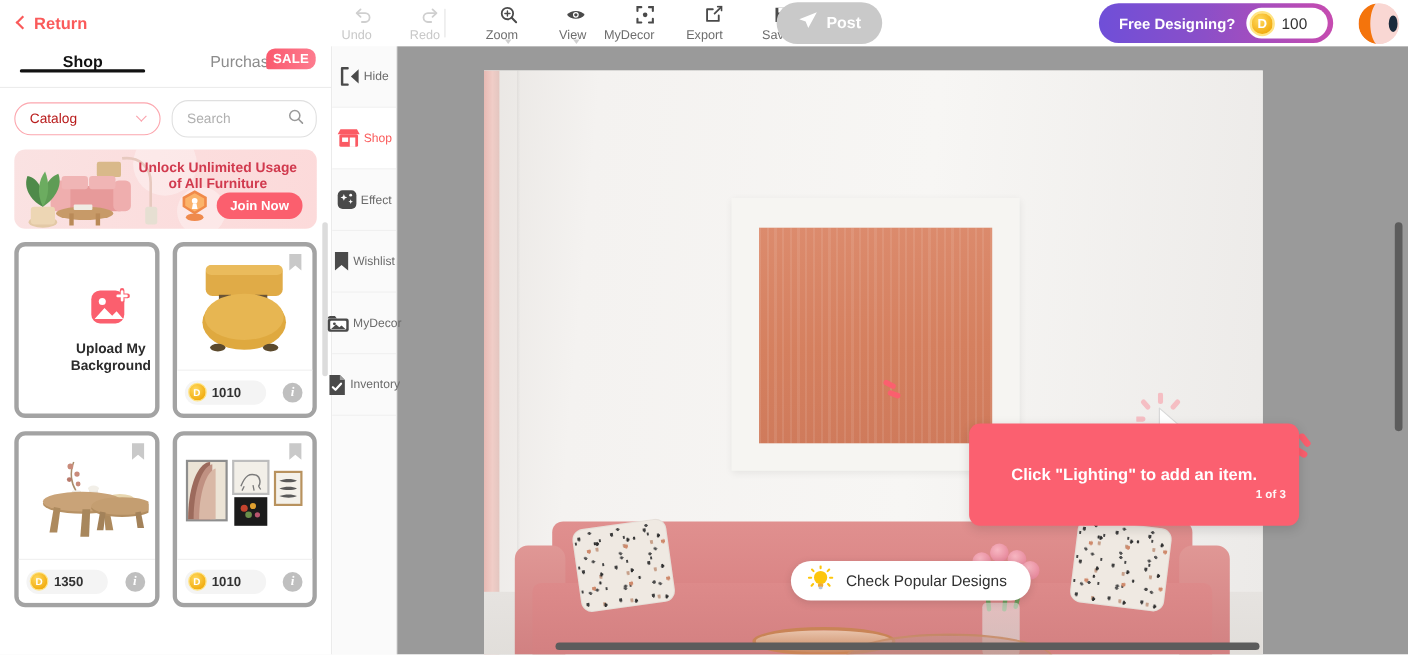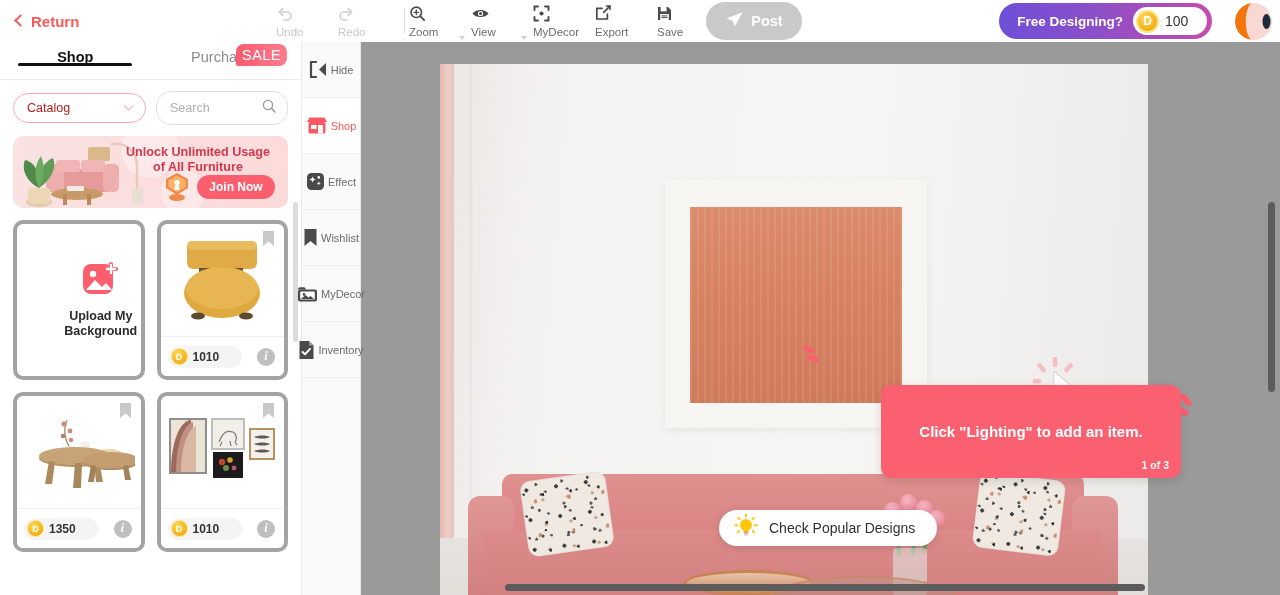--- a/index.html
+++ b/index.html
@@ -34,21 +34,21 @@
     margin-bottom: 1px;
   }
 
   .tools {
     position: absolute; left: 276px; top: 0;
     height: 42px; display: flex; align-items: flex-start;
   }
   .tool {
     width: 62px; height: 42px;
     display: flex; flex-direction: column;
-    align-items: flex-start; justify-content: center;
+    align-items: flex-end; justify-content: center;
     gap: 4px; cursor: pointer;
     position: relative;
   }
   .tool .ico { height: 17px; display: flex; align-items: center; justify-content: center; }
   .tool .lbl { font-size: 11.5px; color: #6d6d6d; line-height: 12px; }
   .tool.disabled .lbl { color: #c8c8c8; }
   .tool .caret {
     position: absolute; right: 6px; bottom: 2px;
     width: 0; height: 0;
     border-left: 3.5px solid transparent;
@@ -122,21 +122,21 @@
   .tab.active { color: #111; font-weight: bold; }
   .tab.inactive { color: #8c8c8c; }
   .tab.active::after {
     content: ''; position: absolute;
     left: 12%; right: 12%; bottom: -1px; height: 3px;
     background: #111; border-radius: 2px;
   }
   .sale-badge {
     position: absolute; top: 2px; right: 14px;
     background: linear-gradient(90deg, #fa5a6e, #fd7c8f);
-    color: #fff; font-size: 15px; font-weight: normal;
+    color: #fff; font-size: 12px; font-weight: bold;
     padding: 2px 6px 2.5px; border-radius: 8px 8px 8px 2px;
     letter-spacing: .2px;
   }
 
   .filterrow {
     display: flex; align-items: center; gap: 10px;
     padding: 11px 13px 0 13px;
   }
   .catalog-sel {
     width: 136px; height: 30px;
@@ -411,21 +411,21 @@
     background: #fb6070; border-radius: 10px;
     color: #fff; z-index: 12;
     display: flex; align-items: center; justify-content: center;
     padding: 0 26px;
     box-shadow: 0 3px 10px rgba(0,0,0,.12);
   }
   .tooltip .ttext {
     font-size: 15px; font-weight: bold; text-align: center; line-height: 20px;
   }
   .tooltip .step {
-    position: absolute; right: 12px; bottom: 7px;
+    position: absolute; right: 12px; bottom: 22px;
     font-size: 10.5px; font-weight: bold; opacity: .95;
   }
 
   .popular-btn {
     position: absolute; left: 358px; top: 468px;
     height: 36px; padding: 0 22px 0 15px;
     background: #fff; border-radius: 18px;
     display: flex; align-items: center; gap: 11px;
     cursor: pointer; z-index: 12;
     box-shadow: 0 2px 8px rgba(0,0,0,.13);

